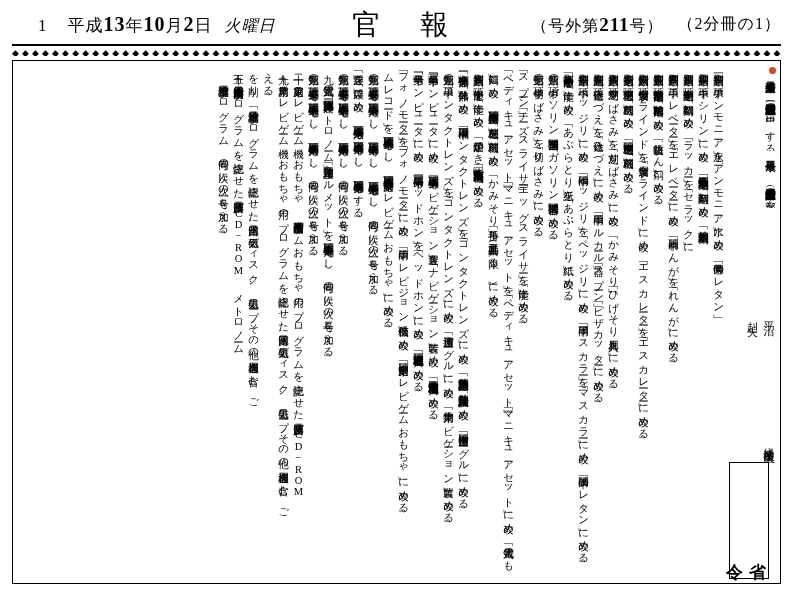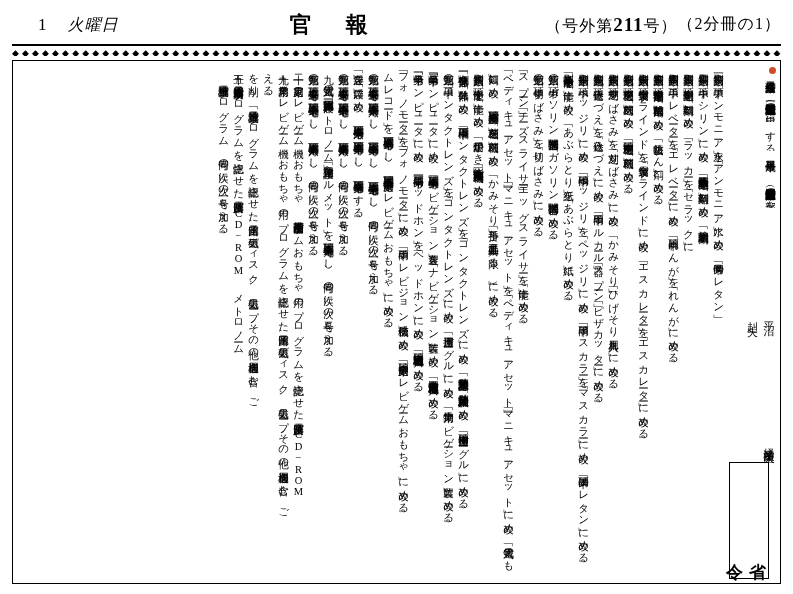--- a/index.html
+++ b/index.html
@@ -46,28 +46,29 @@
   }
   .masthead .date {
     font-size: 17px;
   }
   .masthead .date .big {
     font-size: 20px;
     font-weight: bold;
   }
   .masthead .weekday { font-size: 16px; font-style: italic; }
   .masthead .mh-center {
-    font-size: 22px;
-    font-weight: bold;
+    font-size: 28px;
+    font-weight: normal;
     letter-spacing: 6px;
     padding: 0 10px;
   }
   .masthead .mh-right {
     font-size: 16px;
     display: flex;
+    gap: 14px;
     font-family: Liberation Serif, serif;
   }
   .masthead .mh-right .issue .big { font-size: 19px; font-weight: bold; }
 
   
   .rule-solid {
     position: absolute;
     left: 12px;
     right: 12px;
     height: 2px;
@@ -188,20 +189,23 @@
   .spacer { width: 10px; }
 </style>
 </head>
 <body>
 
 <div id="page">
 
   <div class="masthead">
     <div class="mh-left">
       <span class="page-no">1</span>
+      <span class="date">
+        <span>平成</span><span class="big">13</span><span>年</span><span class="big">10</span><span>月</span><span class="big">2</span><span>日</span>
+      </span>
       <span class="weekday">火曜日</span>
     </div>
     <div class="mh-center">官　報</div>
     <div class="mh-right">
       <span class="issue">
         <span>（号外第</span><span class="big">211</span><span>号）</span>
       </span>
       <span>（2分冊の1）</span>
     </div>
   </div>

